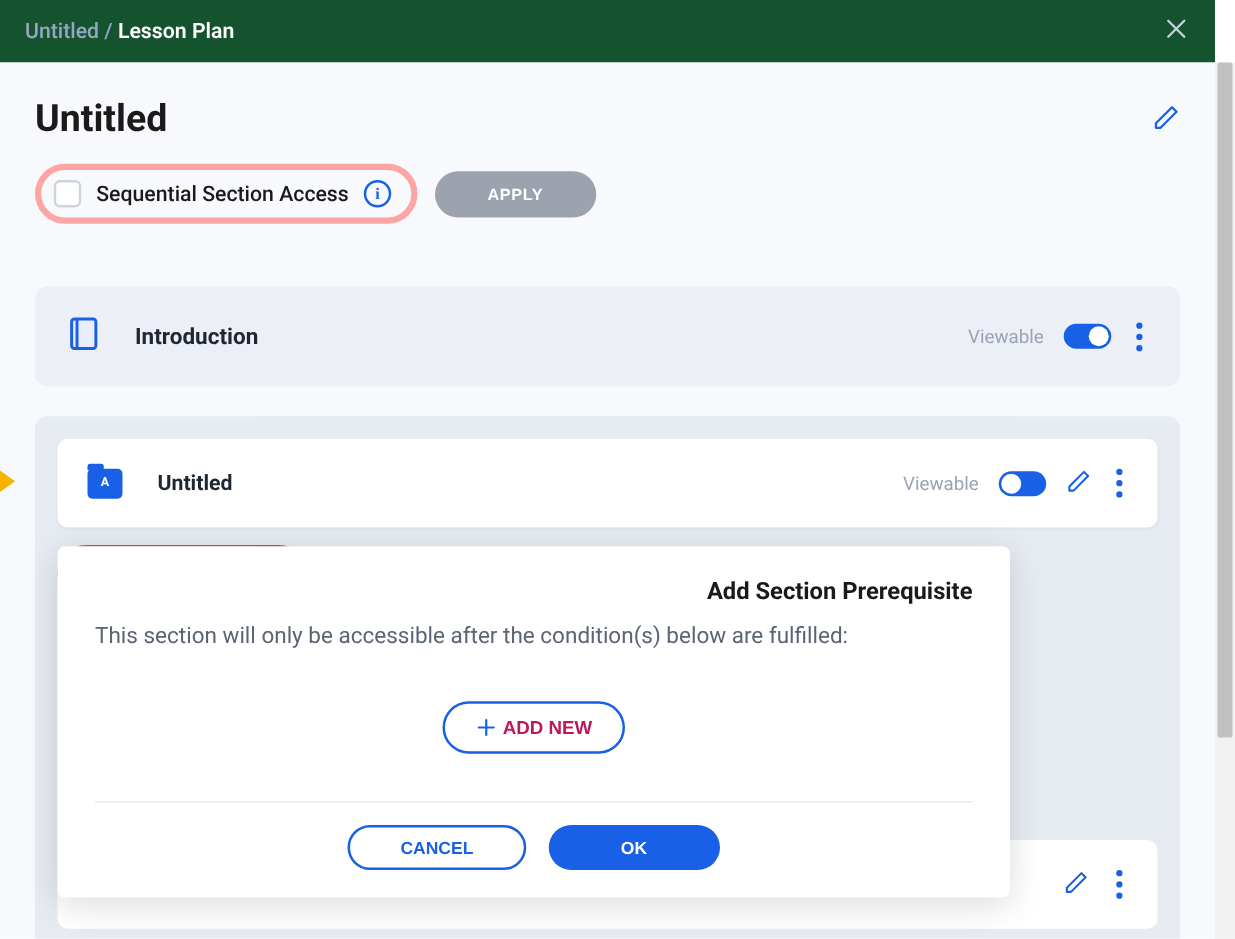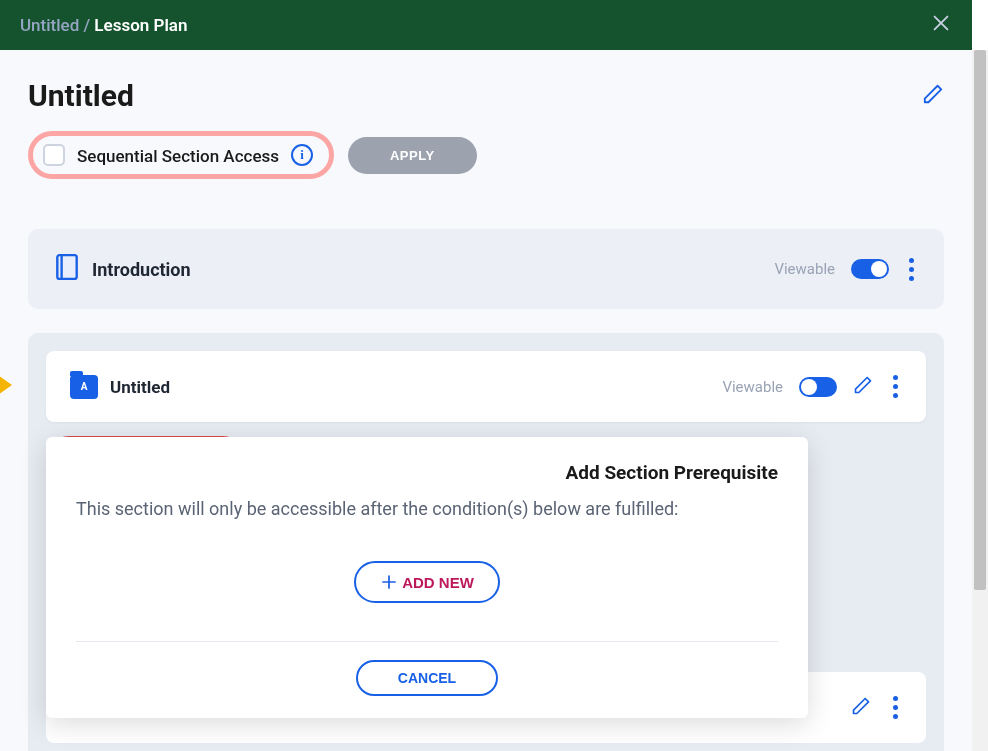--- a/index.html
+++ b/index.html
@@ -122,21 +122,21 @@
   
   .section-card {
     background: #eceff6;
     border-radius: 10px;
     padding: 24px 26px;
     display: flex;
     align-items: center;
     justify-content: space-between;
     margin-bottom: 24px;
   }
-  .section-left { display: flex; align-items: center; gap: 12px; }
+  .section-left { display: flex; align-items: center; gap: 28px; }
   .icon-book {
     width: 26px;
     height: 28px;
   }
   .section-title {
     font-size: 18px;
     font-weight: 700;
     color: #1f2733;
   }
   .section-right { display: flex; align-items: center; gap: 16px; }
@@ -446,19 +446,20 @@
       <button class="addnew-btn">
         <svg class="plus-svg" width="18" height="18" viewBox="0 0 24 24" fill="none" stroke-width="2.3" stroke-linecap="round">
             <line x1="12" y1="4" x2="12" y2="20"></line>
             <line x1="4" y1="12" x2="20" y2="12"></line>
           </svg>
         <span>ADD NEW</span>
       </button>
     </div>
     <div class="popover-footer">
       <button class="btn-cancel">CANCEL</button>
+      <button class="btn-ok">OK</button>
     </div>
   </div>
 </div>
 
 <div class="scrollbar">
   <div class="scrollbar-thumb"></div>
 </div>
 
 </body></html>

